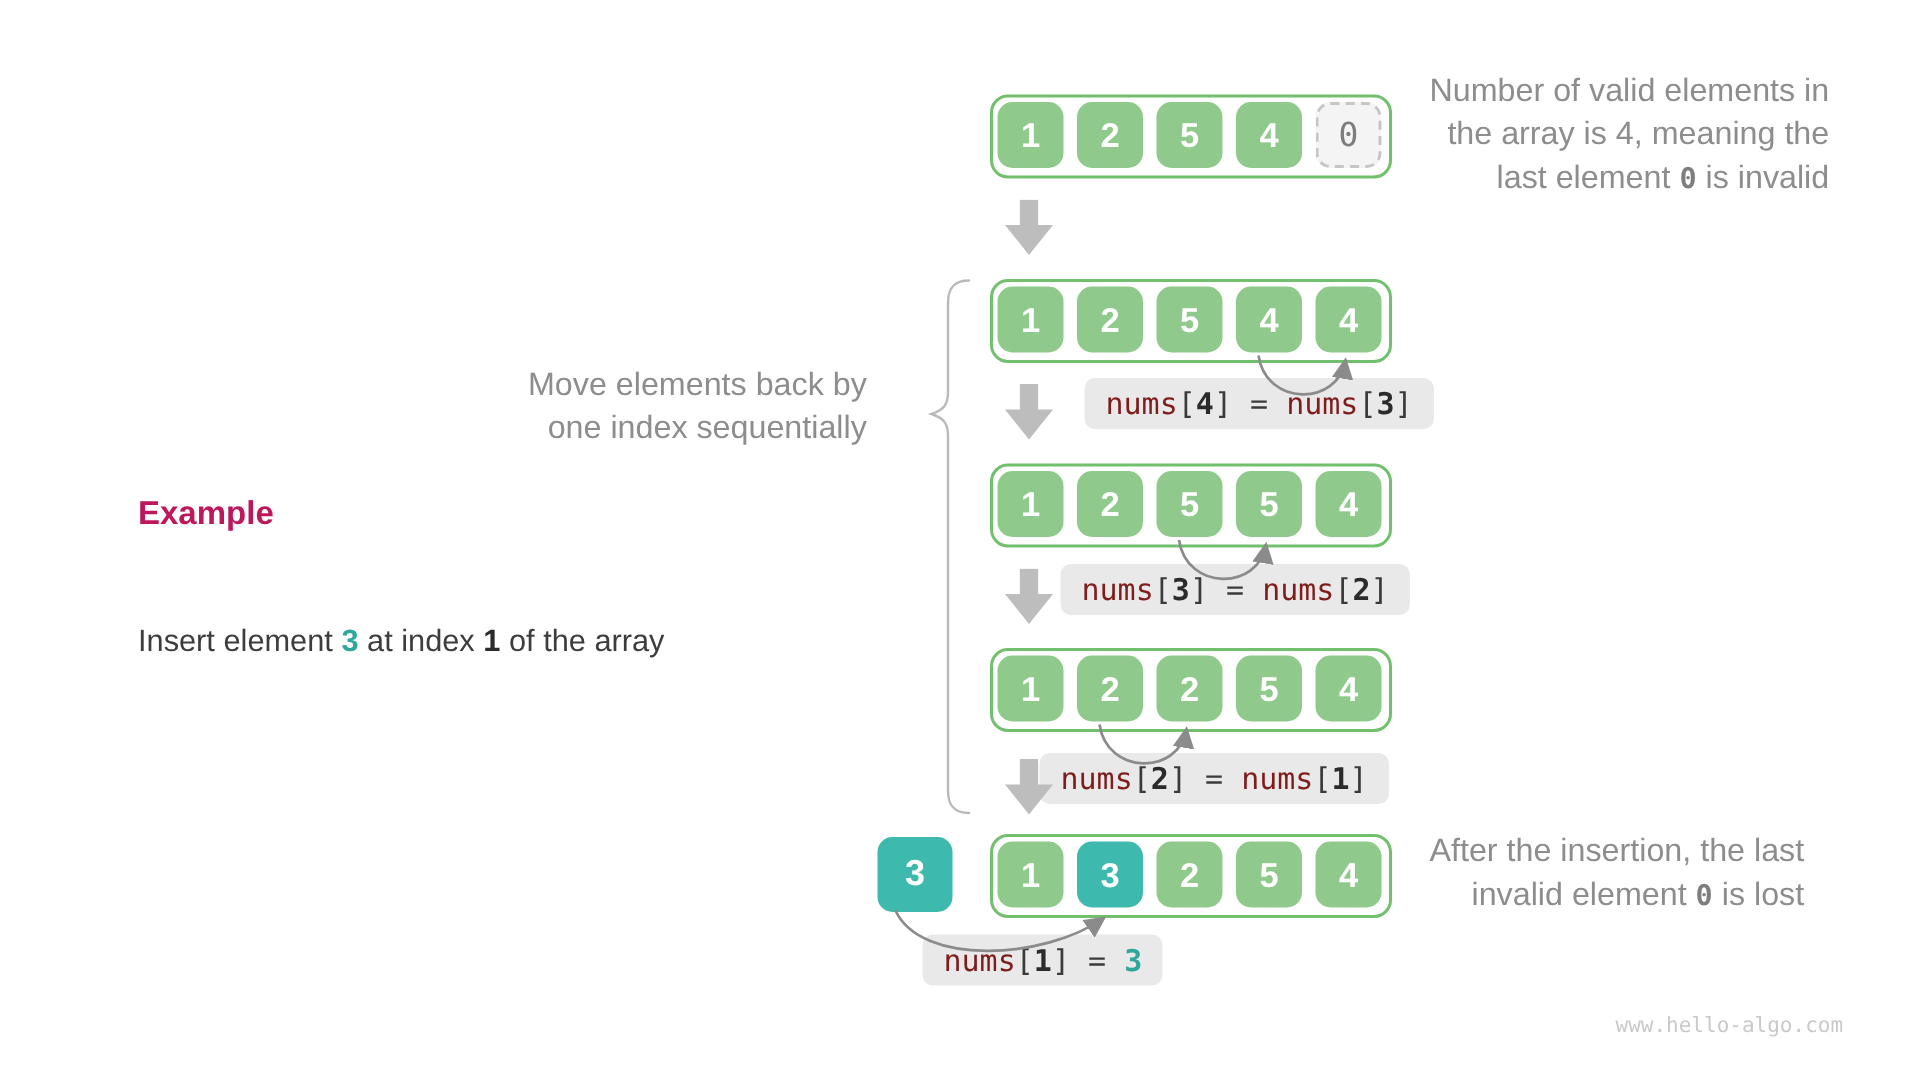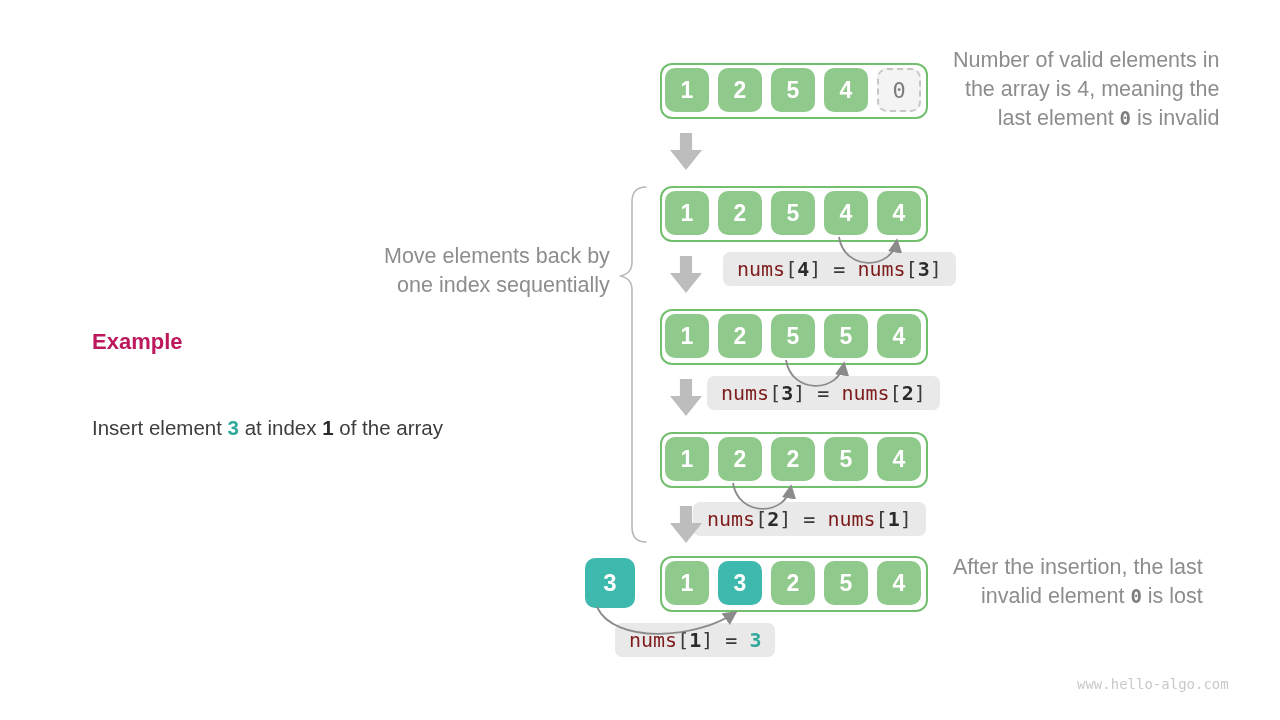--- a/index.html
+++ b/index.html
@@ -43,21 +43,21 @@
   .watermark{color:#c9c9c9;font-family:"DejaVu Sans Mono", monospace;font-size:14px;}
 
   svg.overlay{position:absolute;left:0;top:0;z-index:5;pointer-events:none;}
 </style>
 </head>
 <body>
 
 <div class="abs heading" style="left:92px;top:329px;">Example</div>
 <div class="abs sentence" style="left:92px;top:368px;margin-top:48px;"><span>Insert element </span><span class="teal-b">3</span><span> at index </span><span class="dark-b">1</span><span> of the array</span></div>
 
-<div class="abs note" style="left:352px;top:242px;margin-left:32px;">
+<div class="abs note" style="left:352px;top:242px;">
   <div>Move elements back by</div>
   <div>one index sequentially</div>
 </div>
 
 <div class="abs note" style="left:953px;top:46px;">
   <div>Number of valid elements in</div>
   <div>the array is 4, meaning the</div>
   <div><span>last element </span><span class="mono0">0</span><span> is invalid</span></div>
 </div>
 <div class="abs note" style="left:953px;top:553px;">

